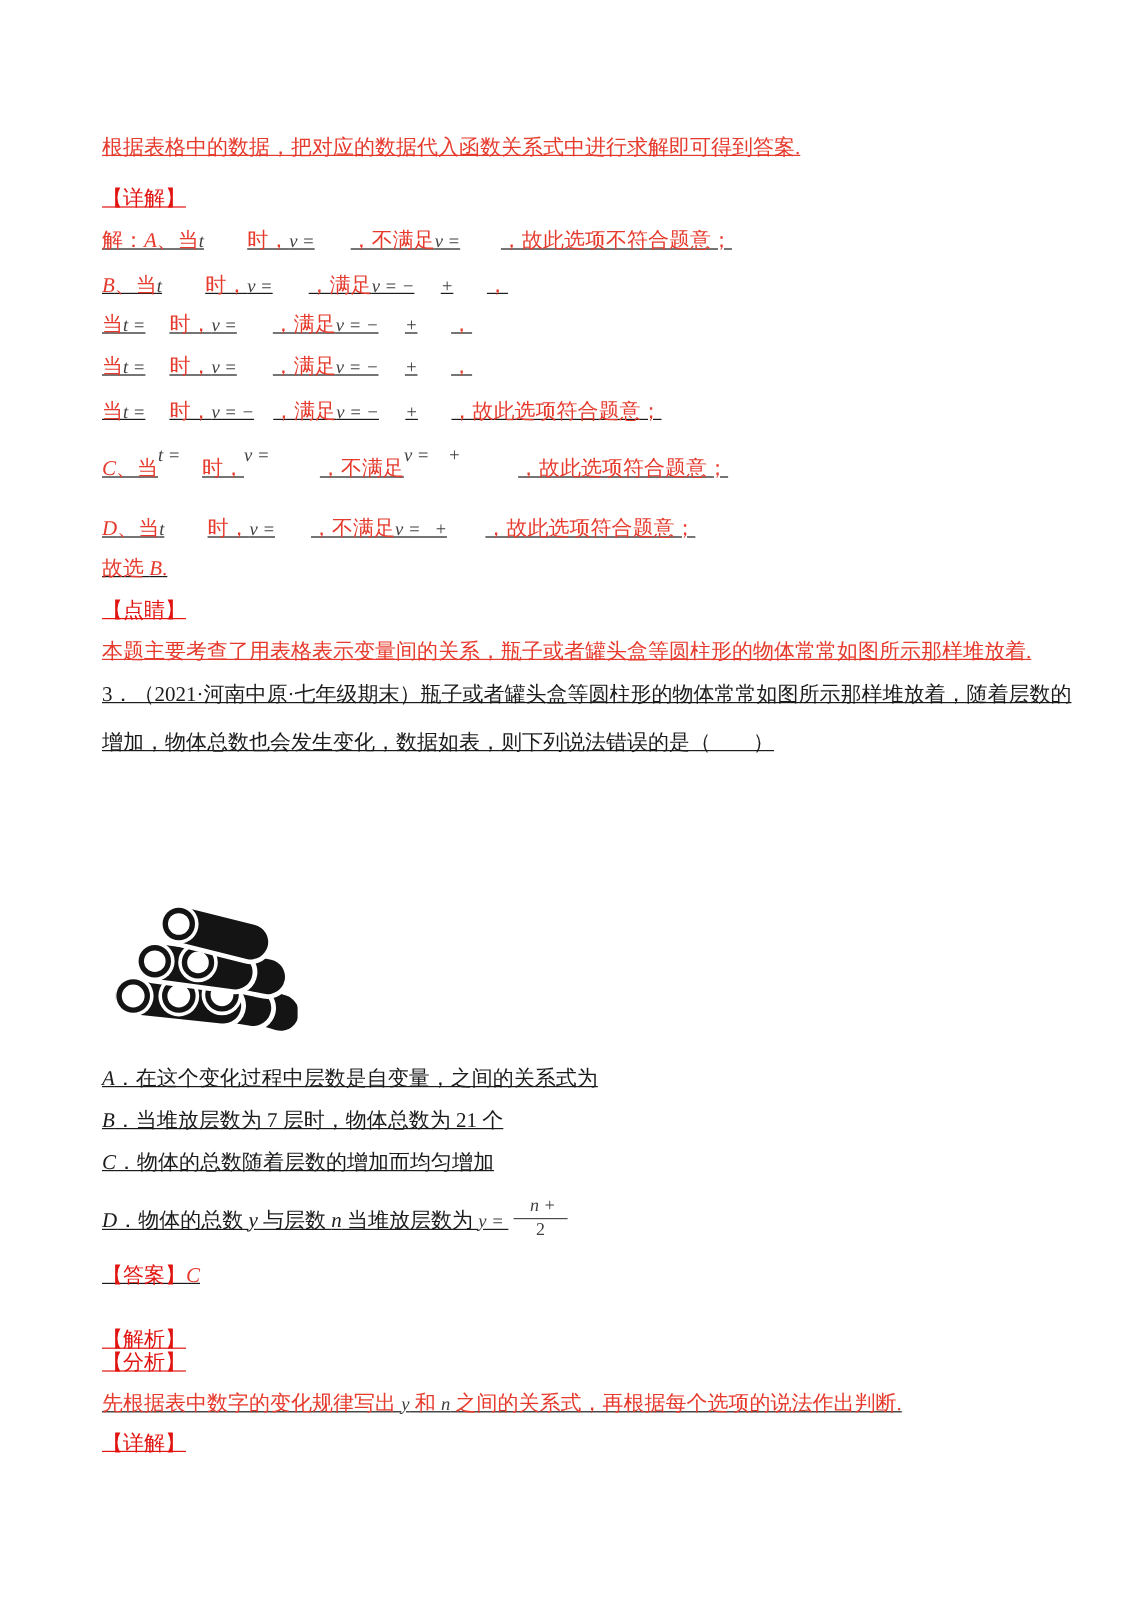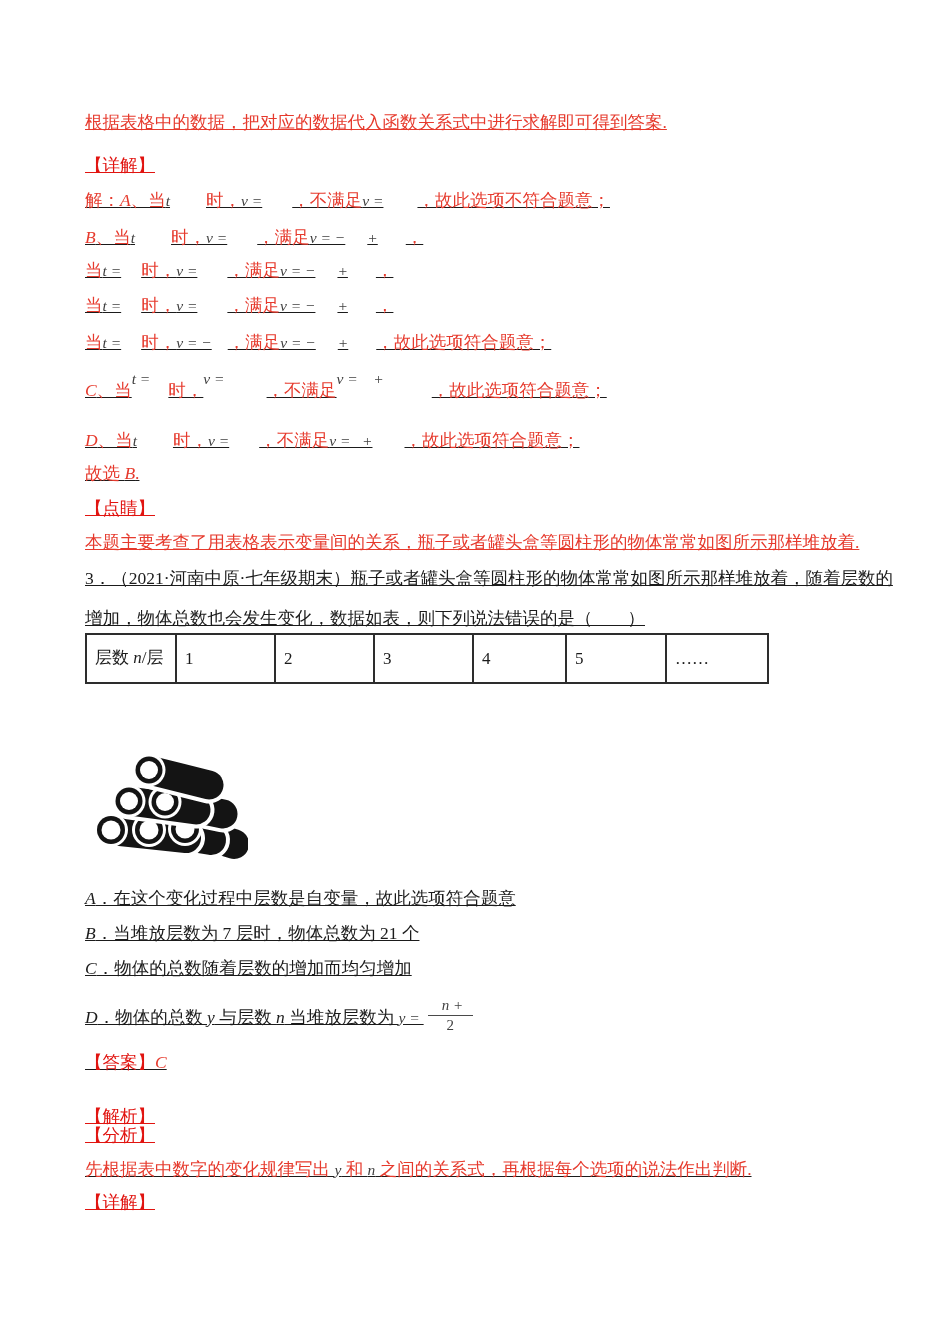--- a/index.html
+++ b/index.html
@@ -59,29 +59,20 @@
     <colgroup>
       <col style="width:90px">
         <col style="width:99px">
         <col style="width:99px">
         <col style="width:99px">
         <col style="width:93px">
         <col style="width:100px">
         <col style="width:102px">
     </colgroup>
     <tbody>
-        <tr class="r1">
-      <td class="hd"><span class="seg-b">层数 </span><span class="seg-bi">n</span><span class="seg-b">/层</span></td>
-      <td>1</td>
-      <td>2</td>
-      <td>3</td>
-      <td>4</td>
-      <td>5</td>
-      <td>……</td>
-    </tr>
   </tbody>
     </table>
 
   <div class="figure">
     <svg width="152" height="112" viewBox="0 0 152 112">
       <g stroke-linecap="round" fill="none">
 
         <line x1="89" y1="79" x2="138" y2="94" stroke="#ffffff" stroke-width="38"></line>
         <line x1="89" y1="79" x2="138" y2="94" stroke="#141414" stroke-width="30"></line>
         <line x1="53" y1="80" x2="115" y2="90" stroke="#ffffff" stroke-width="38"></line>
@@ -122,21 +113,21 @@
         <line x1="53" y1="20" x2="113" y2="35" stroke="#ffffff" stroke-width="37"></line>
         <line x1="53" y1="20" x2="113" y2="35" stroke="#141414" stroke-width="29"></line>
       </g>
 
       <circle cx="53" cy="20" r="16.5" fill="#ffffff"></circle>
         <circle cx="53" cy="20" r="13.5" fill="#141414"></circle>
         <circle cx="53" cy="20" r="9" fill="#ffffff"></circle>
     </svg>
   </div>
 
-  <div class="line" style="top:886px"><span class="seg-bi">A</span><span class="seg-b">．在这个变化过程中层数是自变量，故此选项符合题意</span></div>
+  <div class="line" style="top:886px"><span class="seg-bi">A</span><span class="seg-b">．在这个变化过程中层数是自变量，之间的关系式为</span></div>
   <div class="line" style="top:921px"><span class="seg-bi">B</span><span class="seg-b">．当堆放层数为 7 层时，物体总数为 21 个</span></div>
   <div class="line" style="top:956px"><span class="seg-bi">C</span><span class="seg-b">．物体的总数随着层数的增加而均匀增加</span></div>
   <div class="line" style="top:1000px"><span class="seg-bi">D</span><span class="seg-b">．物体的总数 </span><span class="seg-bi">y</span><span class="seg-b"> 与层数 </span><span class="seg-bi">n</span><span class="seg-b"> 当堆放层数为 </span><span class="seg-m">y = </span><span class="seg-frac"><span class="num">n +</span><span class="den">2</span></span></div>
 
   <div class="line" style="top:1050px"><span class="seg-rh">【答案】</span><span class="seg-ri">C</span></div>
   <div class="line redh" style="top:1104px">【解析】</div>
   <div class="line redh" style="top:1123px">【分析】</div>
   <div class="line" style="top:1157px"><span class="seg-r">先根据表中数字的变化规律写出 </span><span class="seg-m">y</span><span class="seg-r"> 和 </span><span class="seg-m">n</span><span class="seg-r"> 之间的关系式，再根据每个选项的说法作出判断.</span></div>
   <div class="line redh" style="top:1190px">【详解】</div>
 

